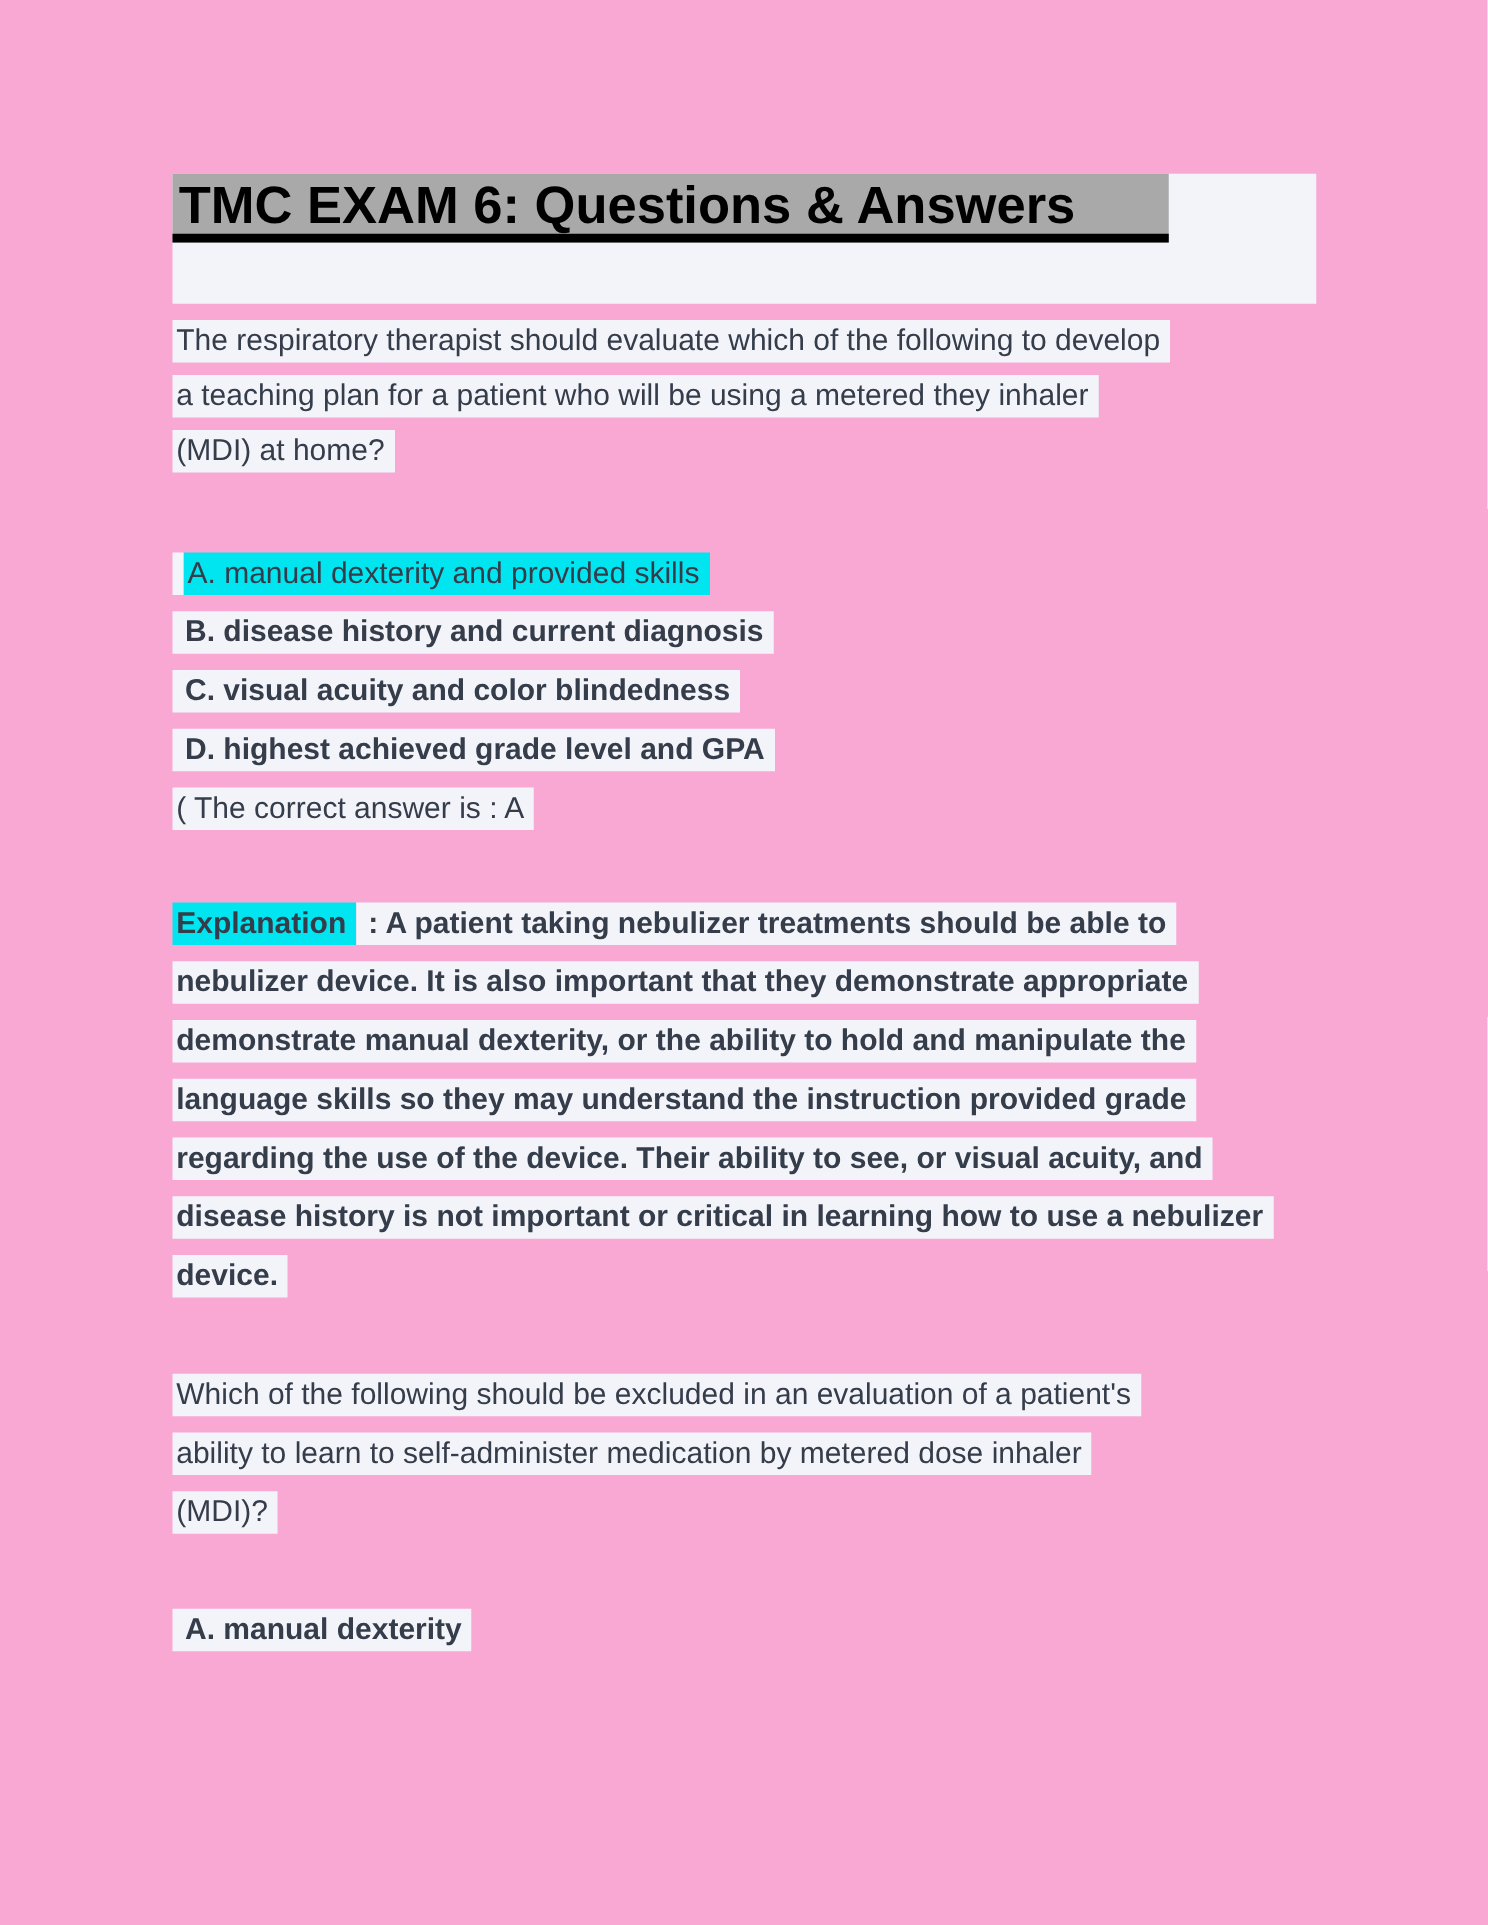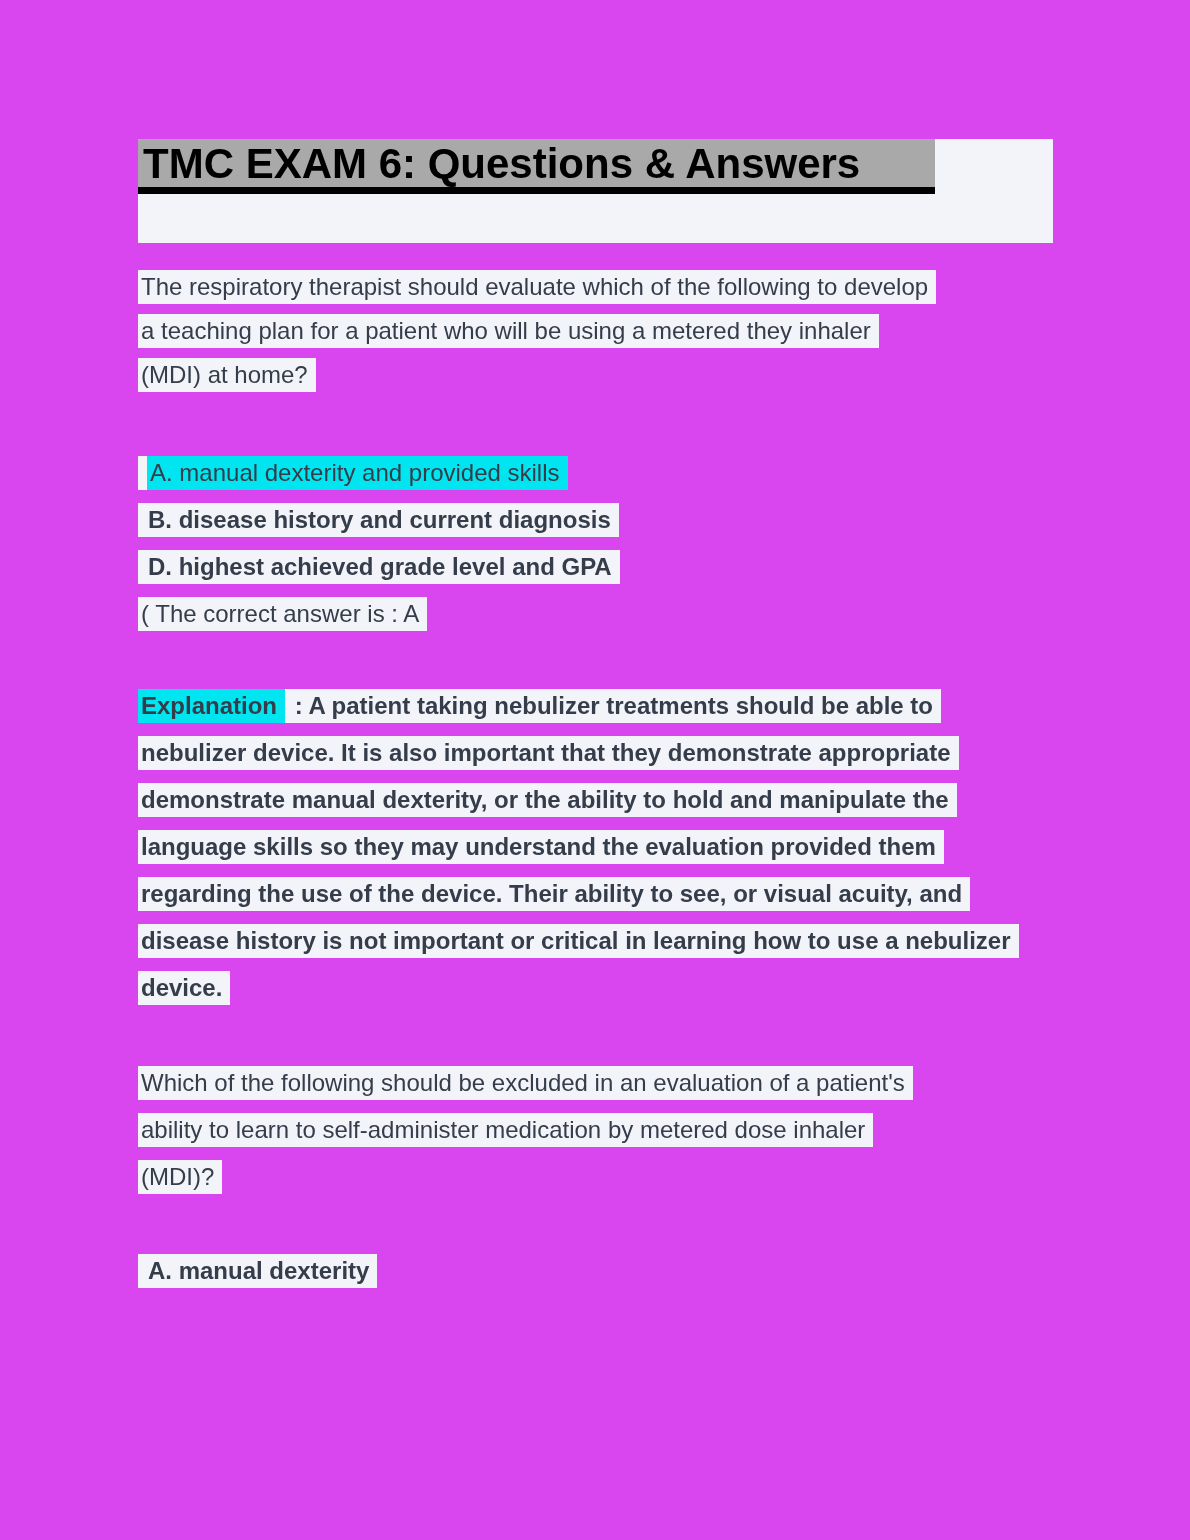--- a/index.html
+++ b/index.html
@@ -6,21 +6,21 @@
     margin: 0;
     padding: 0;
     background: #ffffff;
   }
   .page {
     position: relative;
     width: 1190px;
     height: 1540px;
     box-sizing: border-box;
     padding: 139px 41px 0 138px;
-    background: #d946ef;
+    background: #f9a8d4;
     font-family: "Liberation Sans", "DejaVu Sans", sans-serif;
     color: #353c4a;
     font-size: 24px;
     overflow: hidden;
   }
   
   .title-panel {
     width: 915px;
     height: 104px;
     background: #f2f4f9;
@@ -54,21 +54,21 @@
   .hl.cyan {
     background: #00e5f0;
   }
   .hl.lead {
     padding: 3px 0 4px 9px;
   }
   .hl.indent {
     padding-left: 10px;
     font-weight: bold;
   }
-  .q1-para { margin-top: 22px; }
+  .q1-para { margin-top: 8px; }
   .q1-para .line { line-height: 44px; }
   .q1-options { margin-top: 52px; }
   .q1-options .line { line-height: 47px; }
   .explanation { margin-top: 45px; font-weight: bold; }
   .explanation .line { line-height: 47px; }
   .q2-para { margin-top: 48px; }
   .q2-para .line { line-height: 47px; }
   .q2-options { margin-top: 47px; }
   .q2-options .line { line-height: 47px; }
 </style>
@@ -83,29 +83,30 @@
 
   <section class="q1-para">
     <div class="line"><span class="hl">The respiratory therapist should evaluate which of the following to develop</span></div>
     <div class="line"><span class="hl">a teaching plan for a patient who will be using a metered they inhaler</span></div>
     <div class="line"><span class="hl">(MDI) at home?</span></div>
   </section>
 
   <section class="q1-options">
     <div class="line"><span class="hl lead"></span><span class="hl cyan">A. manual dexterity and provided skills</span></div>
     <div class="line"><span class="hl indent">B. disease history and current diagnosis</span></div>
+    <div class="line"><span class="hl indent">C. visual acuity and color blindedness</span></div>
     <div class="line"><span class="hl indent">D. highest achieved grade level and GPA</span></div>
     <div class="line"><span class="hl">( The correct answer is : A</span></div>
   </section>
 
   <section class="explanation">
     <div class="line"><span class="hl cyan">Explanation</span><span class="hl"> : A patient taking nebulizer treatments should be able to</span></div>
     <div class="line"><span class="hl">nebulizer device. It is also important that they demonstrate appropriate</span></div>
     <div class="line"><span class="hl">demonstrate manual dexterity, or the ability to hold and manipulate the</span></div>
-    <div class="line"><span class="hl">language skills so they may understand the evaluation provided them</span></div>
+    <div class="line"><span class="hl">language skills so they may understand the instruction provided grade</span></div>
     <div class="line"><span class="hl">regarding the use of the device. Their ability to see, or visual acuity, and</span></div>
     <div class="line"><span class="hl">disease history is not important or critical in learning how to use a nebulizer</span></div>
     <div class="line"><span class="hl">device.</span></div>
   </section>
 
   <section class="q2-para">
     <div class="line"><span class="hl">Which of the following should be excluded in an evaluation of a patient's</span></div>
     <div class="line"><span class="hl">ability to learn to self-administer medication by metered dose inhaler</span></div>
     <div class="line"><span class="hl">(MDI)?</span></div>
   </section>

